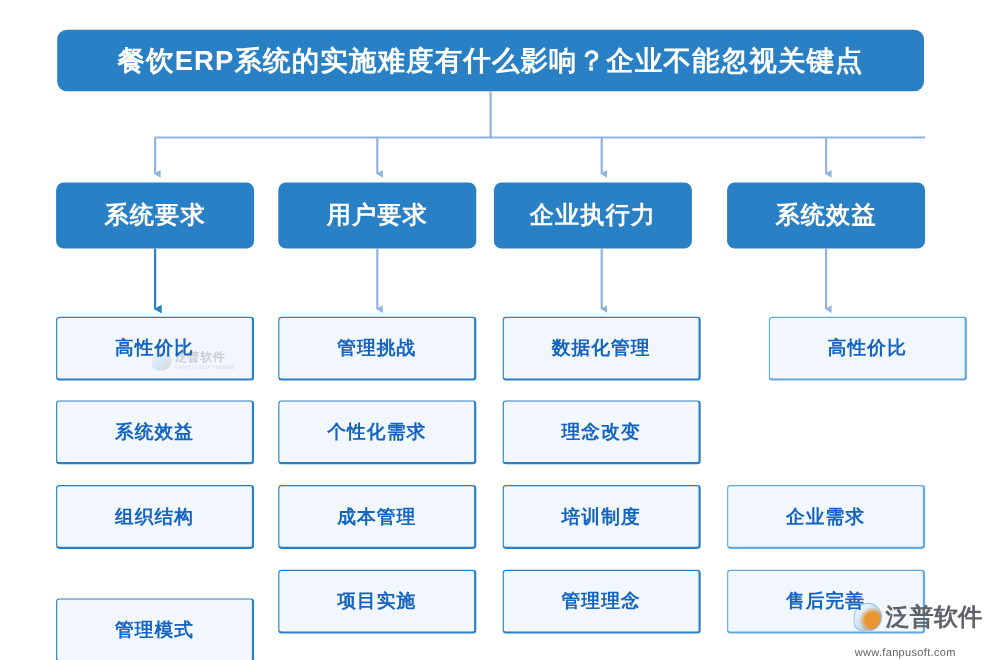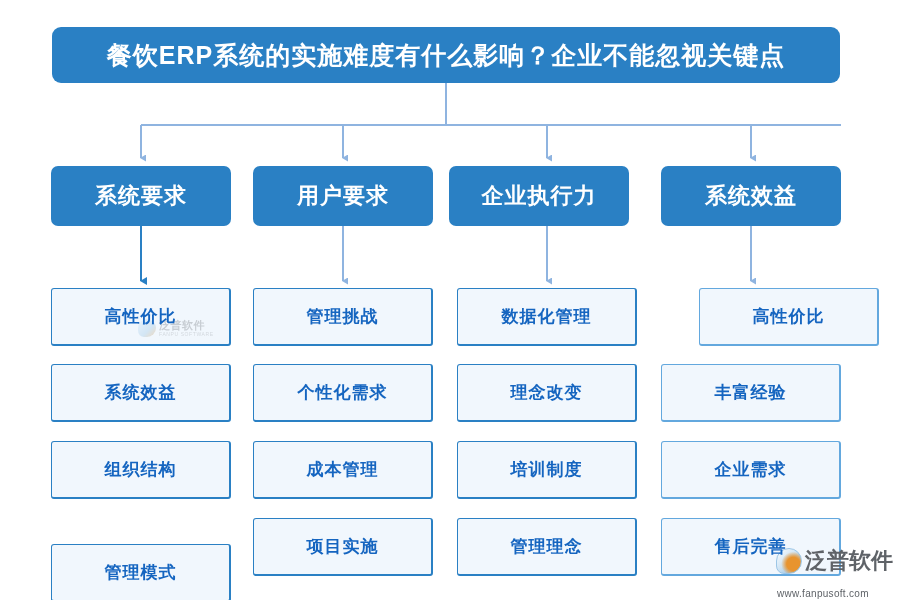--- a/index.html
+++ b/index.html
@@ -279,23 +279,20 @@
   <div class="leaf-box" style="left:457px; top:441px;">
     <span class="leaf-text">培训制度</span>
   </div>
   <div class="leaf-box" style="left:457px; top:518px;">
     <span class="leaf-text">管理理念</span>
   </div>
 
   <div class="leaf-box light-edge" style="left:699px; top:288px;">
     <span class="leaf-text">高性价比</span>
   </div>
-  <div class="leaf-box light-edge" style="left:661px; top:364px;">
-    <span class="leaf-text">丰富经验</span>
-  </div>
   <div class="leaf-box light-edge" style="left:661px; top:441px;">
     <span class="leaf-text">企业需求</span>
   </div>
   <div class="leaf-box light-edge" style="left:661px; top:518px;">
     <span class="leaf-text">售后完善</span>
   </div>
 
   <div class="brand-logo">
     <div class="brand-row">
       <div class="brand-mark"></div>

